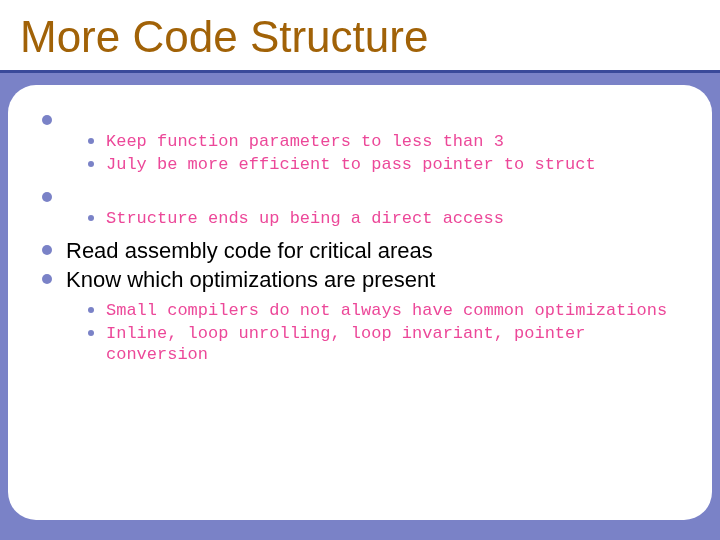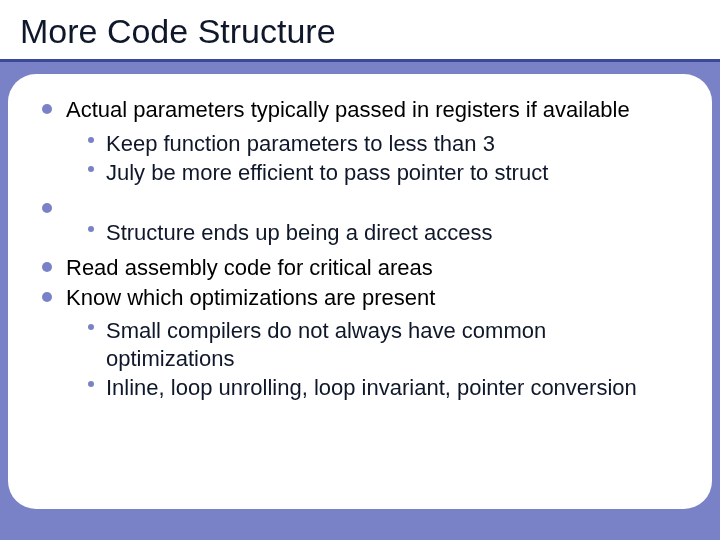--- a/index.html
+++ b/index.html
@@ -10,22 +10,22 @@
     background: #7a82c7;
     position: relative;
     overflow: hidden;
   }
   .header-band {
     background: #fff;
     padding: 12px 20px 8px 20px;
     border-bottom: 3px solid #3a4a9a;
   }
   .title {
-    font-size: 34px;
-    color: #0f172a;
+    font-size: 44px;
+    color: #a16207;
     font-weight: normal;
   }
   .content-wrap {
     background: #fff;
     margin: 12px 8px 8px 8px;
     border-radius: 28px;
     padding: 22px 34px 22px 34px;
     height: 435px;
   }
   ul.top { list-style: none; }
@@ -48,39 +48,39 @@
   ul.sub { list-style: none; margin-left: 46px; margin-top: 6px; margin-bottom: 4px; }
   ul.sub > li { margin-bottom: 2px; }
   .bullet-s {
     width: 6px; height: 6px; border-radius: 50%;
     background: #7a82c7;
     flex-shrink: 0;
     margin-top: 7px;
     margin-right: 12px;
   }
   .txt-s {
-    font-size: 22px;
-    color: #0f172a;
+    font-size: 17px;
+    color: #ec4899;
     line-height: 1.25;
+    font-family: Liberation Mono, monospace;
   }
 </style>
 </head>
 <body>
 
 <div class="slide">
   <div class="header-band">
     <h1 class="title">More Code Structure</h1>
   </div>
   <div class="content-wrap">
     <ul class="top">
 
       <li>
         <div class="row">
           <span class="bullet-l"></span>
-          <span class="txt-l">Actual parameters typically passed in registers if available</span>
         </div>
         <ul class="sub">
           <li class="row">
             <span class="bullet-s"></span>
             <span class="txt-s">Keep function parameters to less than 3</span>
           </li>
           <li class="row">
             <span class="bullet-s"></span>
             <span class="txt-s">July be more efficient to pass pointer to struct</span>
           </li>

